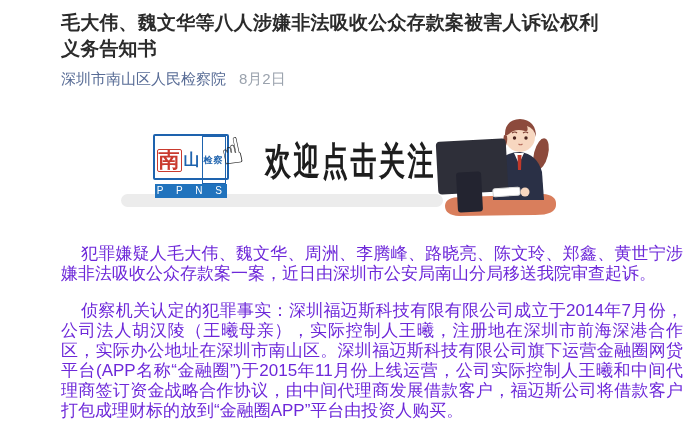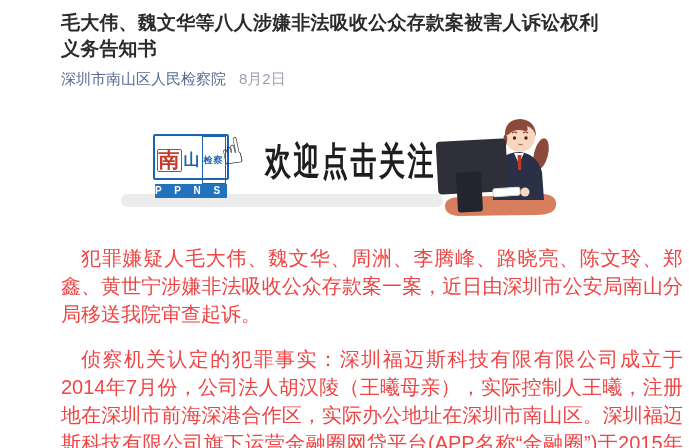--- a/index.html
+++ b/index.html
@@ -28,33 +28,33 @@
     display:flex;flex-direction:column;border-radius:2px;
   }
   .logo-top{flex:1;display:flex;align-items:center;justify-content:center;gap:2px;}
   .logo-nan{font-family:"Liberation Serif","DejaVu Serif",serif;font-weight:700;
     font-size:21px;line-height:21px;color:#c93a2e;border:1px solid #c93a2e;
     padding:0 1px;border-radius:2px;}
   .logo-shan{font-weight:700;font-size:16px;color:#1e63ae;}
   .logo-jiancha{font-weight:700;font-size:9px;letter-spacing:1px;color:#1e63ae;
     border:1px solid #1e63ae;padding:18px 1px;line-height:10px;}
   .logo-bar{height:15px;background:#2173bd;color:#fff;font-size:10px;line-height:14px;
-    text-align:left;letter-spacing:5px;font-weight:700;}
+    text-align:right;letter-spacing:5px;font-weight:400;}
   .hand{position:absolute;left:160px;top:24px;font-size:36px;line-height:36px;
     color:#222;transform:rotate(-12deg);}
   .slogan{
     position:absolute;left:204px;top:26px;font-size:26px;font-weight:700;
     letter-spacing:2.5px;color:#1d1d1d;white-space:nowrap;
     transform:scaleY(1.45);transform-origin:top left;
   }
   .cartoon{position:absolute;left:374px;top:0px;}
 
   .paragraphs{margin-top:22px;}
   .paragraphs p{
-    width:622px;font-size:20px;line-height:28px;color:#ef4444;
+    width:622px;font-size:17px;line-height:20px;color:#6d28d9;
     text-indent:20px;margin:0 0 17px 0;text-align:justify;
   }
 </style>
 </head>
 <body>
 
 <div class="content">
 
   <h1 class="title">毛大伟、魏文华等八人涉嫌非法吸收公众存款案被害人诉讼权利义务告知书</h1>
 

